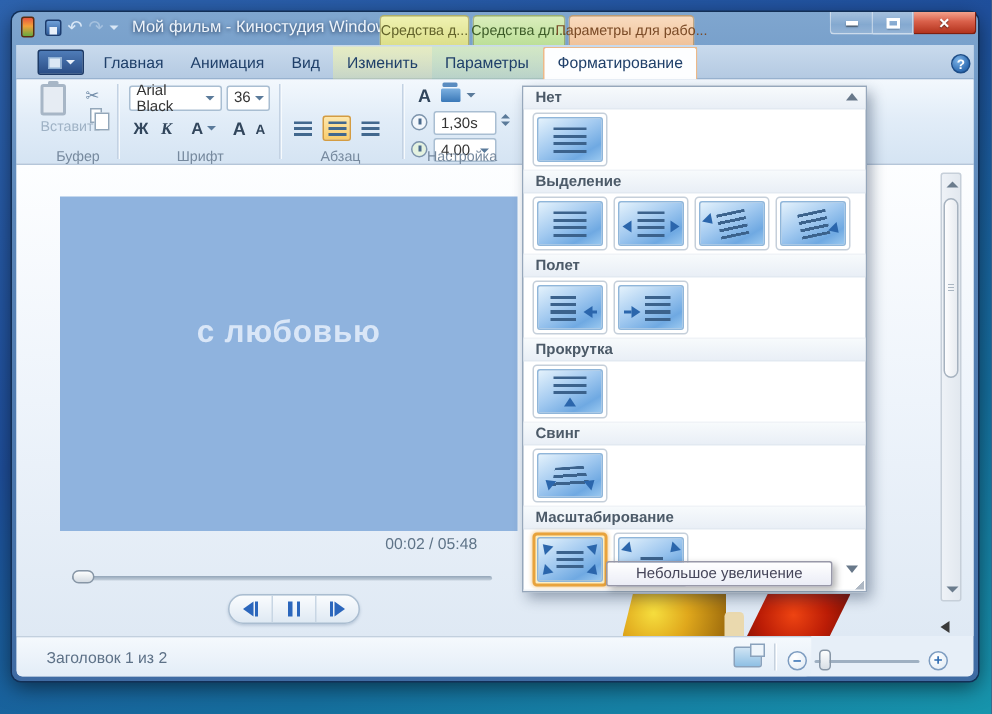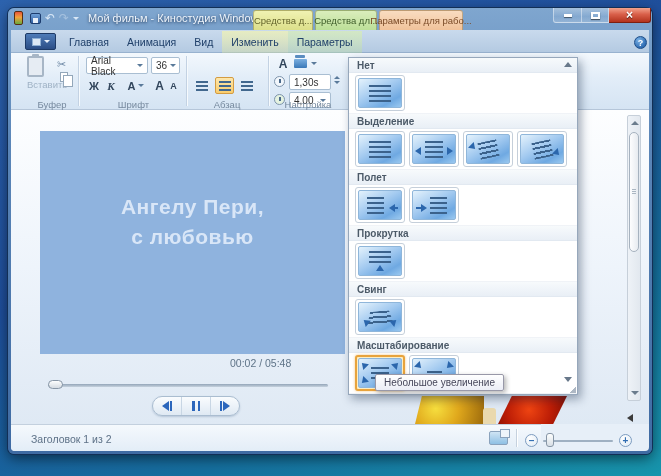--- a/index.html
+++ b/index.html
@@ -85,21 +85,21 @@
   .spin .u{border-bottom-color:#5a7a9a;border-top-width:0;}
   .spin .d{border-top-color:#5a7a9a;border-bottom-width:0;}
   .bucket{width:13px;height:9px;background:linear-gradient(180deg,#7cb0e0,#3a78b8);border-radius:1px;position:relative;margin-top:4px;}
   .bucket:after{content:"";position:absolute;left:1px;top:-4px;width:10px;height:3px;background:#5a8cc0;border-radius:1px;}
   
   .content{position:absolute;left:11px;top:110px;width:638px;height:314px;
     background:linear-gradient(180deg,#fdfeff 0%,#eef4fb 50%,#dfe9f4 100%);}
   .slide{position:absolute;left:40px;top:131px;width:305px;height:223px;background:#8fb3de;
     display:flex;flex-direction:column;align-items:center;justify-content:center;padding-bottom:42px;gap:6px;}
   .slide .t{font-size:21px;font-weight:bold;color:rgba(233,242,252,.82);letter-spacing:.5px;}
-  .timecode{position:absolute;left:230px;top:357px;width:115px;text-align:left;font-size:10.5px;color:#5f7488;}
+  .timecode{position:absolute;left:230px;top:357px;width:115px;text-align:center;font-size:10.5px;color:#5f7488;}
   .seek{position:absolute;left:48px;top:384px;width:280px;height:3px;border-radius:2px;
     background:linear-gradient(180deg,#93a5b8,#c6d2de);}
   .seekthumb{position:absolute;left:48px;top:380px;width:15px;height:9px;border-radius:5px;
     background:linear-gradient(180deg,#fdfefe,#d4dbe2);border:1px solid #8796a6;}
   .pctrl{position:absolute;left:152px;top:396px;width:88px;height:20px;border-radius:10px;border:1px solid #aabdd0;
     background:linear-gradient(180deg,#fafcfe,#dfe9f3);display:flex;overflow:hidden;box-shadow:0 1px 2px rgba(60,90,130,.25);}
   .pbtn{flex:1;display:flex;align-items:center;justify-content:center;gap:1px;border-right:1px solid #c8d6e4;}
   .pbtn:last-child{border-right:none;}
   .pb-tri-l{width:0;height:0;border:5px solid transparent;border-right:7px solid #2b66bc;border-left-width:0;}
   .pb-tri-r{width:0;height:0;border:5px solid transparent;border-left:7px solid #2b66bc;border-right-width:0;}
@@ -153,21 +153,21 @@
   .bars.sm{width:15px;height:12px;}
   .bars.trap{clip-path:polygon(14% 0,86% 0,100% 100%,0 100%);transform:rotate(-4deg);}
   .tr{position:absolute;width:0;height:0;border:4px solid transparent;}
   .tr.l{border-right:6px solid #2b66ac;border-left-width:0;}
   .tr.r{border-left:6px solid #2b66ac;border-right-width:0;}
   .tr.u{border-bottom:6px solid #2b66ac;border-top-width:0;}
   .tail{position:absolute;height:2px;background:#2b66ac;}
   .pscroll-up{position:absolute;right:5px;top:4px;width:0;height:0;border:4px solid transparent;border-bottom:5px solid #68788a;border-top-width:0;}
   .pscroll-dn{position:absolute;right:5px;bottom:12px;width:0;height:0;border:4px solid transparent;border-top:5px solid #68788a;border-bottom-width:0;}
   .grip{position:absolute;right:1px;bottom:1px;width:7px;height:7px;background:linear-gradient(135deg,transparent 55%,#aeb8c4 55%);}
-  .tooltip{position:absolute;left:375px;top:374px;z-index:60;padding:2px 8px;font-size:10px;color:#46465a;white-space:nowrap;
+  .tooltip{position:absolute;left:404px;top:374px;z-index:60;padding:2px 19px;font-size:10px;color:#46465a;white-space:nowrap;
     background:linear-gradient(180deg,#ffffff,#ebedf6);border:1px solid #9898a8;border-radius:2px;
     box-shadow:2px 2px 5px rgba(0,0,0,.3);}
 </style>
 </head>
 <body>
 
 <div class="screen">
   <div class="win"></div>
   <div class="appbg"></div>
 
@@ -198,20 +198,21 @@
   <div class="appmenu">
     <span class="mini"></span>
     <span class="dc"></span>
   </div>
   <div class="tabs">
     <span class="tab">Главная</span>
     <span class="tab">Анимация</span>
     <span class="tab">Вид</span>
     <span class="tab ctxy">Изменить</span>
     <span class="tab ctxg">Параметры</span>
+    <span class="tab active">Форматирование</span>
   </div>
   <div class="help">?</div>
 
   <div class="ribbon"></div>
   <div class="gdiv" style="left:78px"></div>
   <div class="gdiv" style="left:186px"></div>
   <div class="gdiv" style="left:268px"></div>
 
   <div class="paste">
     <span class="clip"></span>
@@ -278,21 +279,20 @@
     </div>
   <div class="clockic" style="position:absolute;left:274px;top:94px;background:#e4f2e0"></div>
   <div class="numfield" style="left:289px;top:92px;width:42px;justify-content:space-between">
     <span>4,00</span>
     <span style="width:0;height:0;border:3px solid transparent;border-top-color:#5a7a9a;margin-top:3px"></span>
   </div>
   <div class="glabel" style="left:270px;width:76px">Настройка</div>
 
   <div class="content"></div>
   <div class="slide">
-    <span class="t">Ангелу Пери,</span>
     <span class="t">с любовью</span>
   </div>
   <div class="timecode">00:02 / 05:48</div>
   <div class="seek"></div>
   <div class="seekthumb"></div>
   <div class="pctrl">
     <div class="pbtn">
         <span class="pb-tri-l"></span>
         <span class="pb-bar"></span>
       </div>

